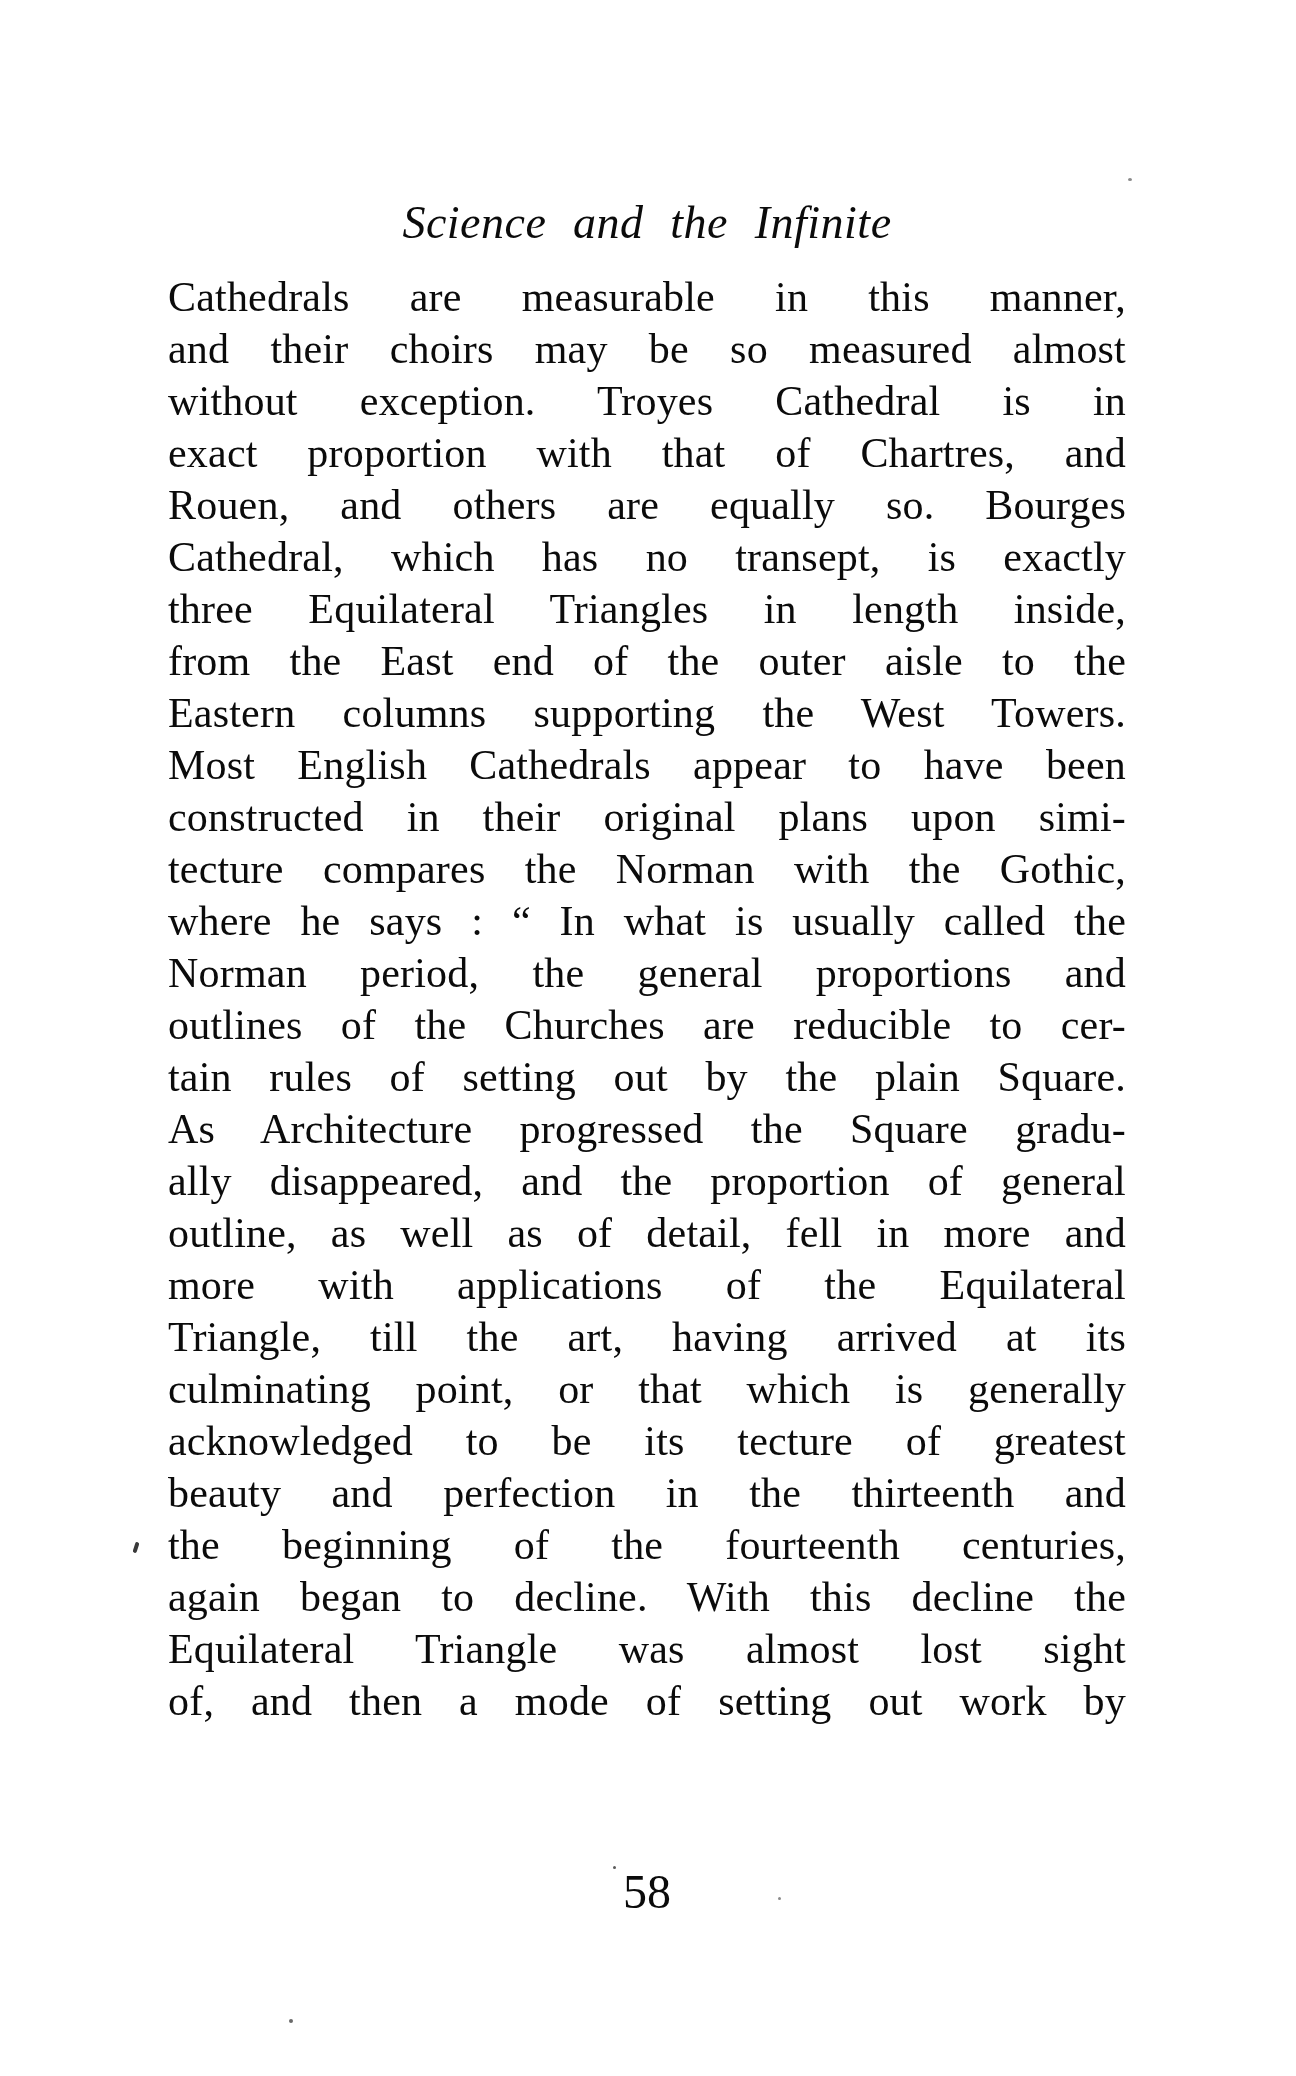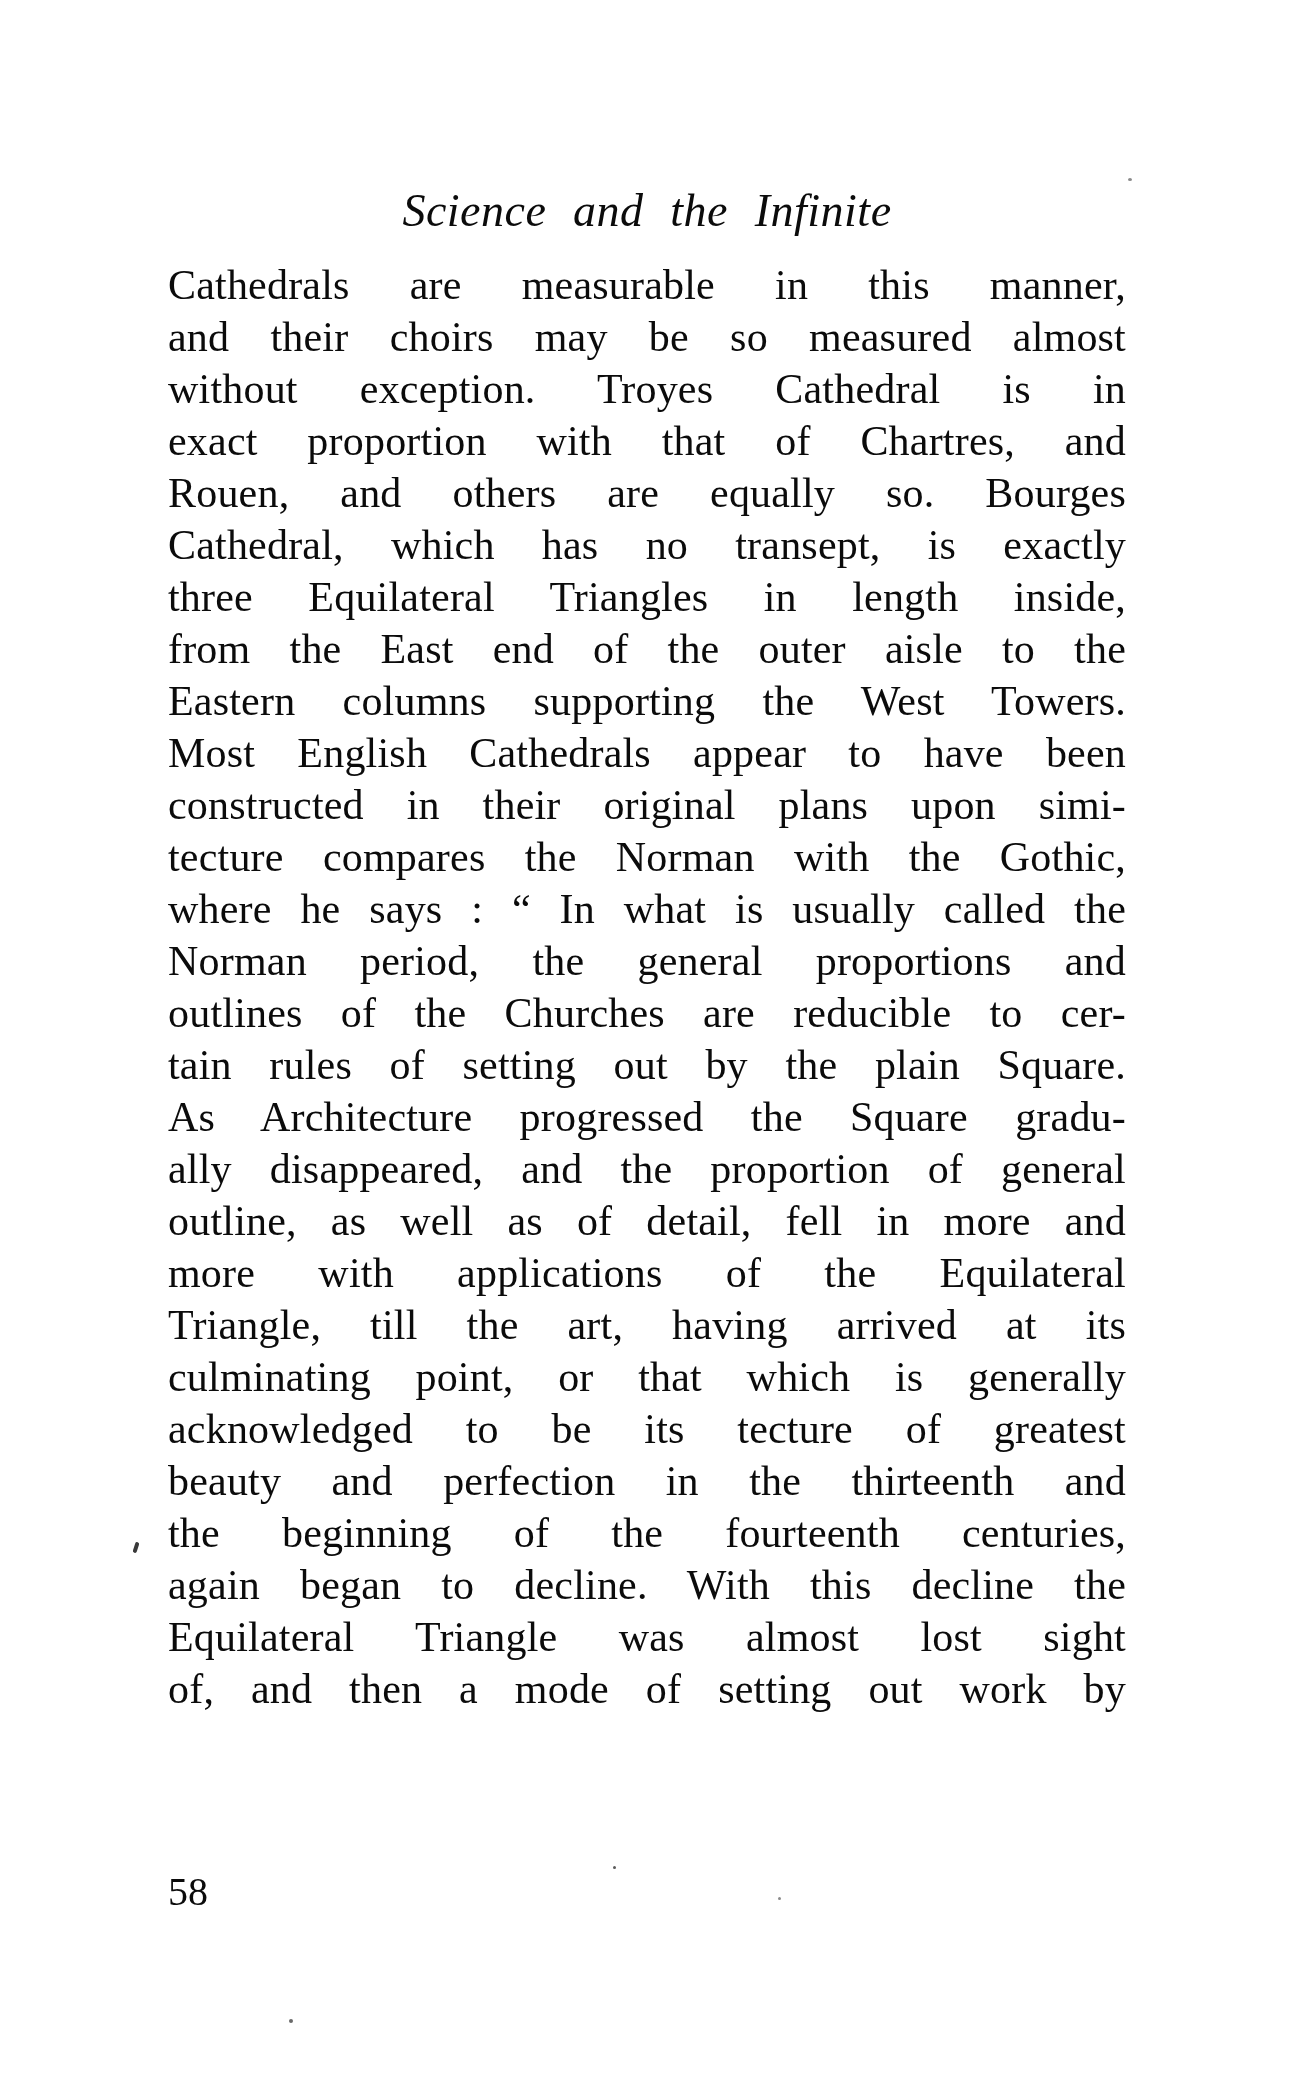--- a/index.html
+++ b/index.html
@@ -12,21 +12,21 @@
     width: 1296px;
     height: 2076px;
     background: #ffffff;
     overflow: hidden;
     color: #0b0b0b;
     font-family: "Liberation Serif", "DejaVu Serif", serif;
   }
   .text-block {
     position: absolute;
     left: 168px;
-    top: 182px;
+    top: 194px;
     width: 958px;
   }
   .doc-title {
     font-style: italic;
     font-size: 46px;
     line-height: 58px;
     text-align: center;
     word-spacing: 0.32em;
     letter-spacing: 0.5px;
     white-space: nowrap;
@@ -40,22 +40,23 @@
     text-align: justify;
     text-align-last: justify;
     -moz-text-align-last: justify;
     letter-spacing: 0.2px;
   }
   .page-number {
     position: absolute;
     left: 168px;
     top: 1870px;
     width: 958px;
-    font-size: 40px;
+    font-size: 48px;
     line-height: 44px;
+    text-align: center;
   }
   
   .speck {
     position: absolute;
     background: #4a4a4a;
     border-radius: 50%;
   }
   .speck.dot-a { left: 1128px; top: 178px; width: 4px; height: 3px; background:#8a8a8a; }
   .speck.comma-b {
     left: 134px; top: 1542px; width: 4px; height: 11px;

